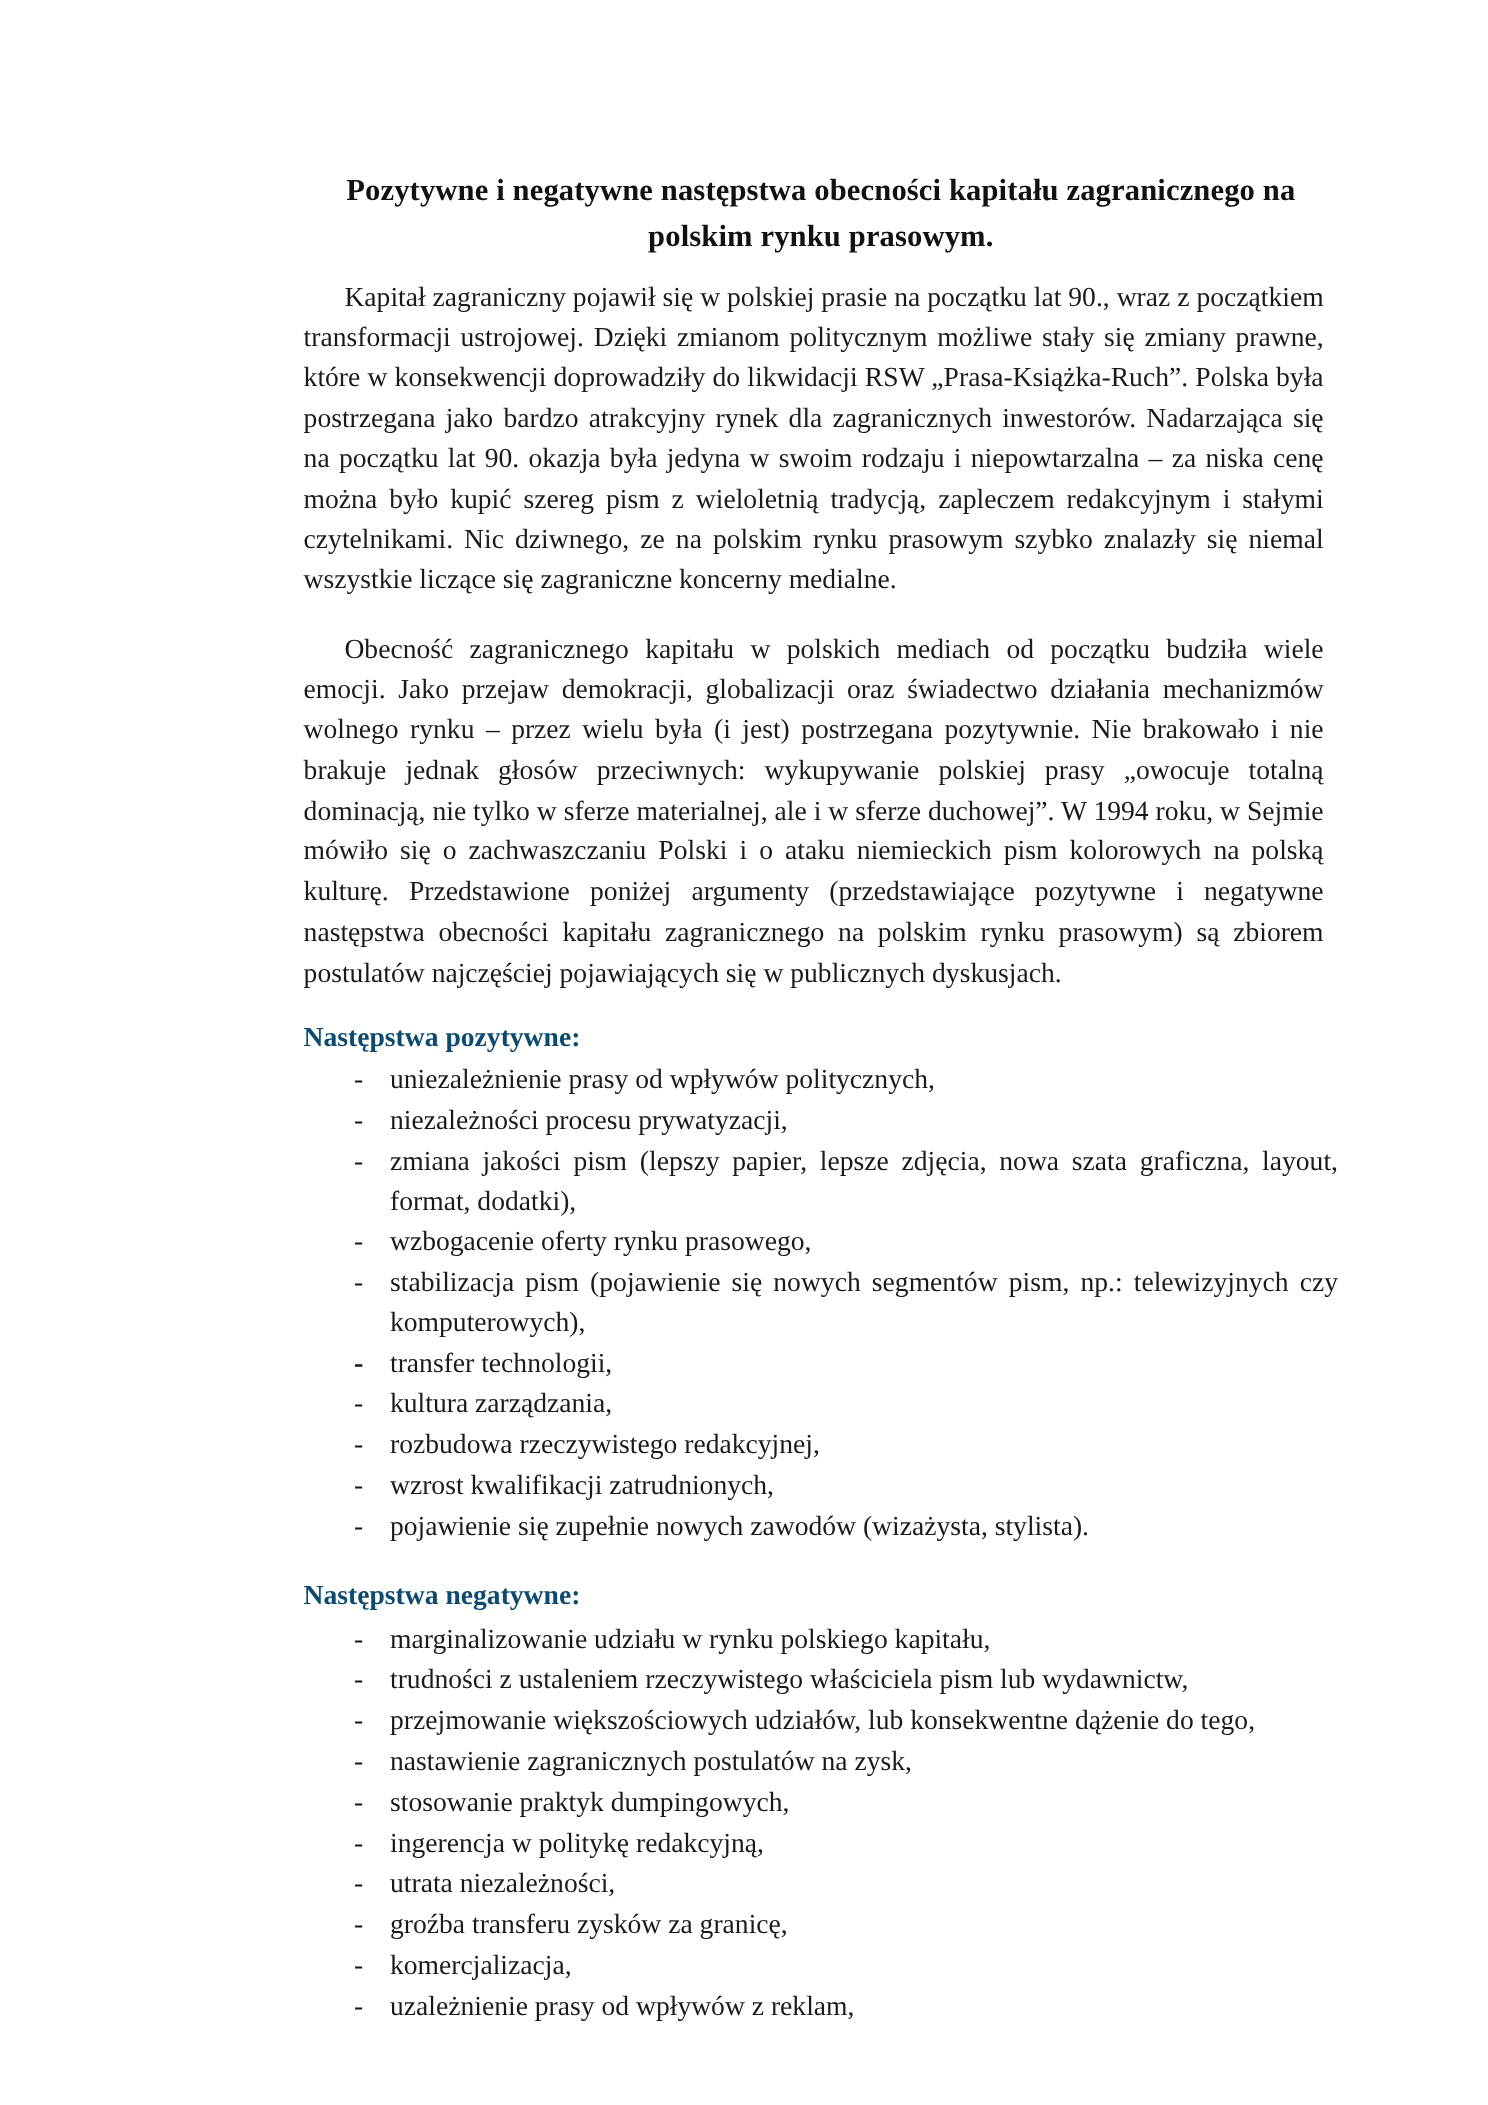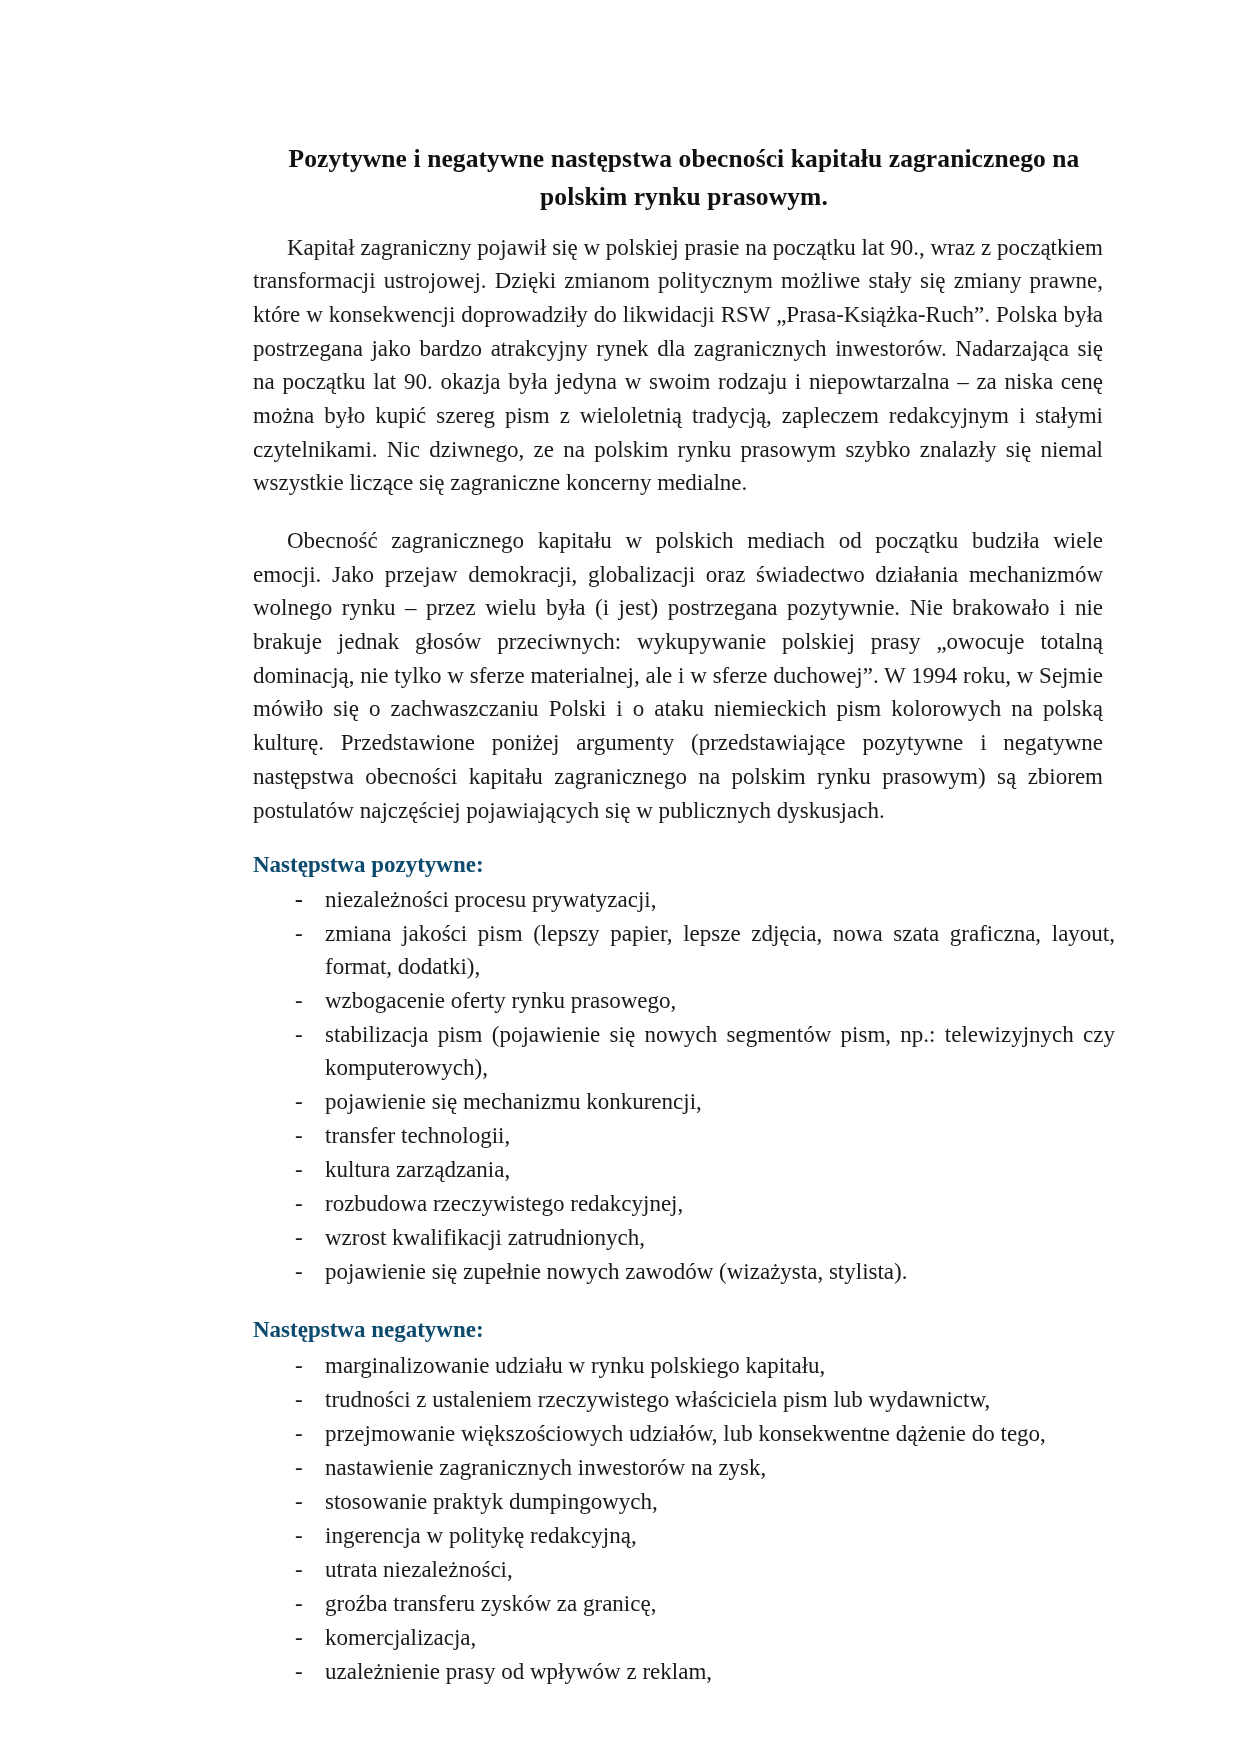--- a/index.html
+++ b/index.html
@@ -83,39 +83,39 @@
     <h1 class="doc-title">
       <span>Pozytywne i negatywne następstwa obecności kapitału zagranicznego na</span>
       <span>polskim rynku prasowym.</span>
     </h1>
 
     <p class="para">Kapitał zagraniczny pojawił się w polskiej prasie na początku lat 90., wraz z początkiem transformacji ustrojowej. Dzięki zmianom politycznym możliwe stały się zmiany prawne, które w konsekwencji doprowadziły do likwidacji RSW „Prasa-Książka-Ruch”. Polska była postrzegana jako bardzo atrakcyjny rynek dla zagranicznych inwestorów. Nadarzająca się na początku lat 90. okazja była jedyna w swoim rodzaju i niepowtarzalna – za niska cenę można było kupić szereg pism z wieloletnią tradycją, zapleczem redakcyjnym i stałymi czytelnikami. Nic dziwnego, ze na polskim rynku prasowym szybko znalazły się niemal wszystkie liczące się zagraniczne koncerny medialne.</p>
     <p class="para tight">Obecność zagranicznego kapitału w polskich mediach od początku budziła wiele emocji. Jako przejaw demokracji, globalizacji oraz świadectwo działania mechanizmów wolnego rynku – przez wielu była (i jest) postrzegana pozytywnie. Nie brakowało i nie brakuje jednak głosów przeciwnych: wykupywanie polskiej prasy „owocuje totalną dominacją, nie tylko w sferze materialnej, ale i w sferze duchowej”. W 1994 roku, w Sejmie mówiło się o zachwaszczaniu Polski i o ataku niemieckich pism kolorowych na polską kulturę. Przedstawione poniżej argumenty (przedstawiające pozytywne i negatywne następstwa obecności kapitału zagranicznego na polskim rynku prasowym) są zbiorem postulatów najczęściej pojawiających się w publicznych dyskusjach.</p>
 
     <h2 class="section-heading">Następstwa pozytywne:</h2>
     <ul class="dash-list">
-      <li><span class="dash">-</span></li>
+      <li><span class="dash">-</span><span>uniezależnienie prasy od wpływów politycznych,</span></li>
       <li><span class="dash">-</span><span>niezależności procesu prywatyzacji,</span></li>
       <li><span class="dash">-</span><span>zmiana jakości pism (lepszy papier, lepsze zdjęcia, nowa szata graficzna, layout, format, dodatki),</span></li>
       <li><span class="dash">-</span><span>wzbogacenie oferty rynku prasowego,</span></li>
       <li><span class="dash">-</span><span>stabilizacja pism (pojawienie się nowych segmentów pism, np.: telewizyjnych czy komputerowych),</span></li>
-      <li><span class="dash">-</span><span>pojawienie się mechanizmu konkurencji,</span></li>
+      <li><span class="dash">-</span></li>
       <li><span class="dash">-</span><span>transfer technologii,</span></li>
       <li><span class="dash">-</span><span>kultura zarządzania,</span></li>
       <li><span class="dash">-</span><span>rozbudowa rzeczywistego redakcyjnej,</span></li>
       <li><span class="dash">-</span><span>wzrost kwalifikacji zatrudnionych,</span></li>
       <li><span class="dash">-</span><span>pojawienie się zupełnie nowych zawodów (wizażysta, stylista).</span></li>
     </ul>
 
     <h2 class="section-heading">Następstwa negatywne:</h2>
     <ul class="dash-list last">
       <li><span class="dash">-</span><span>marginalizowanie udziału w rynku polskiego kapitału,</span></li>
       <li><span class="dash">-</span><span>trudności z ustaleniem rzeczywistego właściciela pism lub wydawnictw,</span></li>
       <li><span class="dash">-</span><span>przejmowanie większościowych udziałów, lub konsekwentne dążenie do tego,</span></li>
-      <li><span class="dash">-</span><span>nastawienie zagranicznych inwestorów na zysk,</span></li>
+      <li><span class="dash">-</span><span>nastawienie zagranicznych postulatów na zysk,</span></li>
       <li><span class="dash">-</span><span>stosowanie praktyk dumpingowych,</span></li>
       <li><span class="dash">-</span><span>ingerencja w politykę redakcyjną,</span></li>
       <li><span class="dash">-</span><span>utrata niezależności,</span></li>
       <li><span class="dash">-</span><span>groźba transferu zysków za granicę,</span></li>
       <li><span class="dash">-</span><span>komercjalizacja,</span></li>
       <li><span class="dash">-</span><span>uzależnienie prasy od wpływów z reklam,</span></li>
     </ul>
 
   </div>
 </div>

